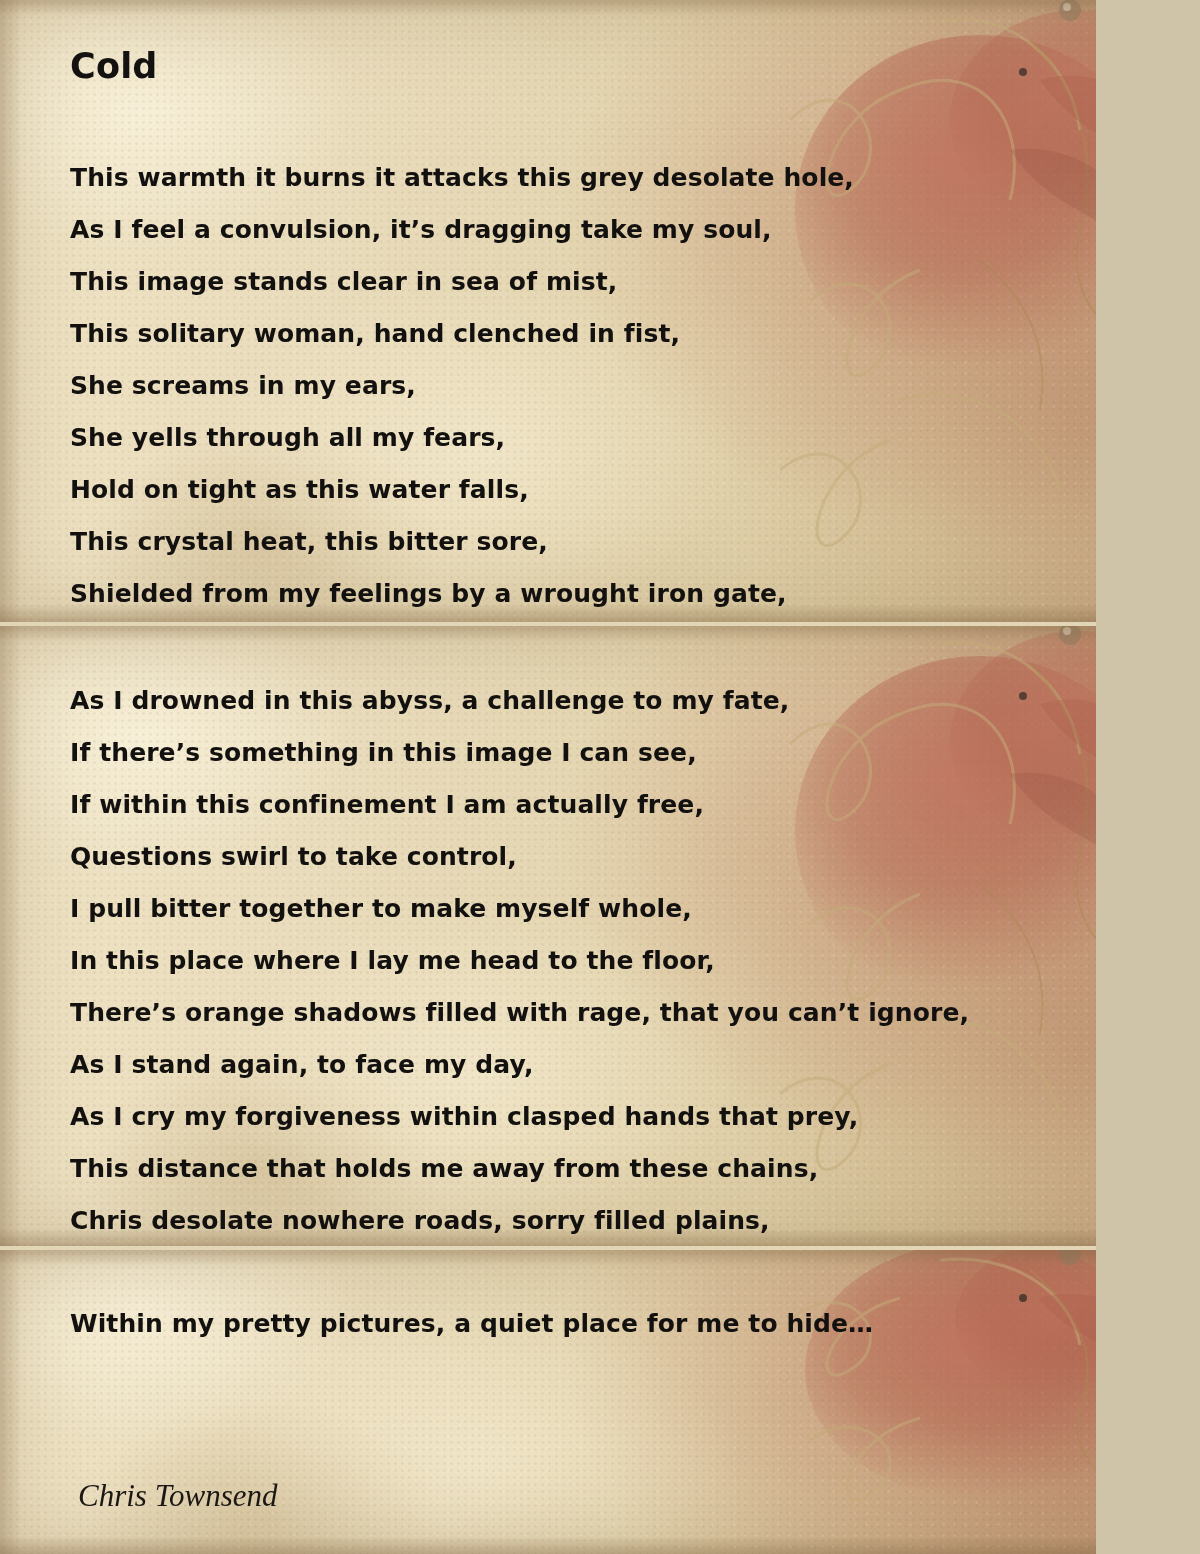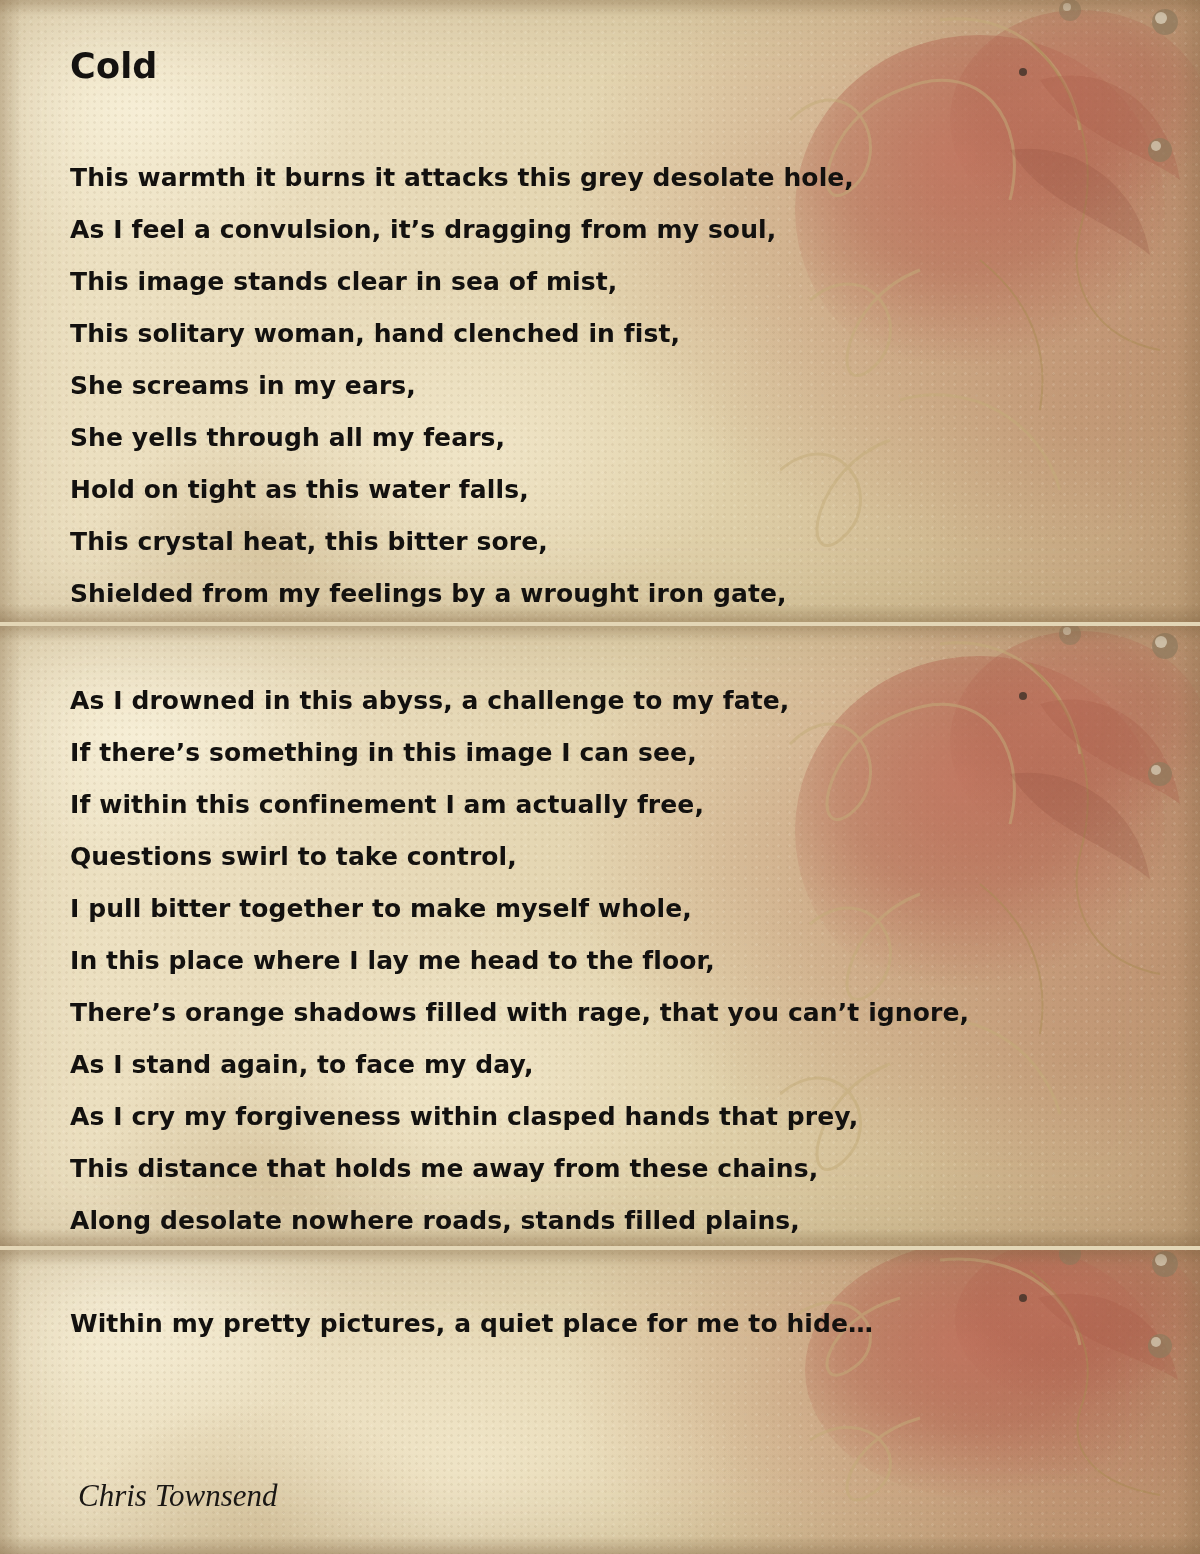--- a/index.html
+++ b/index.html
@@ -2,21 +2,21 @@
 <html><head>
 <meta charset="utf-8">
 <style>
   html, body {
     margin: 0;
     padding: 0;
     background: #cfc4a8;
   }
   .page {
     position: relative;
-    width: 1200px;
+    width: 1096px;
     height: 1554px;
     overflow: hidden;
     font-family: "DejaVu Sans", sans-serif;
     background-color: #e3d6b6;
   }
 
   
   .panel {
     position: absolute;
     left: 0;
@@ -163,21 +163,21 @@
         <circle cx="290" cy="10" r="11" fill="#8d7a5d" fill-opacity="0.6"></circle>
         <circle cx="287" cy="7" r="4" fill="#e8e0cb" fill-opacity="0.6"></circle>
       </g>
       <circle cx="243" cy="72" r="4" fill="#2e2720" fill-opacity="0.75"></circle>
     </svg>
 
     <div class="content">
       <div class="poem-title">Cold</div>
       <div class="lines" id="stanza-1">
         <div class="line">This warmth it burns it attacks this grey desolate hole,</div>
-        <div class="line">As I feel a convulsion, it’s dragging from my soul,</div>
+        <div class="line">As I feel a convulsion, it’s dragging take my soul,</div>
         <div class="line">This image stands clear in sea of mist,</div>
         <div class="line">This solitary woman, hand clenched in fist,</div>
         <div class="line">She screams in my ears,</div>
         <div class="line">She yells through all my fears,</div>
         <div class="line">Hold on tight as this water falls,</div>
         <div class="line">This crystal heat, this bitter sore,</div>
         <div class="line">Shielded from my feelings by a wrought iron gate,</div>
       </div>
     </div>
   </div>
@@ -258,21 +258,21 @@
       <div class="line">As I drowned in this abyss, a challenge to my fate,</div>
       <div class="line">If there’s something in this image I can see,</div>
       <div class="line">If within this confinement I am actually free,</div>
       <div class="line">Questions swirl to take control,</div>
       <div class="line">I pull bitter together to make myself whole,</div>
       <div class="line">In this place where I lay me head to the floor,</div>
       <div class="line">There’s orange shadows filled with rage, that you can’t ignore,</div>
       <div class="line">As I stand again, to face my day,</div>
       <div class="line">As I cry my forgiveness within clasped hands that prey,</div>
       <div class="line">This distance that holds me away from these chains,</div>
-      <div class="line">Along desolate nowhere roads, stands filled plains,</div>
+      <div class="line">Chris desolate nowhere roads, sorry filled plains,</div>
     </div>
 
     <div class="lines" id="stanza-3">
       <div class="line">Within my pretty pictures, a quiet place for me to hide…</div>
     </div>
 
     <div class="author">Chris Townsend</div>
   </div>
 
 </div>

